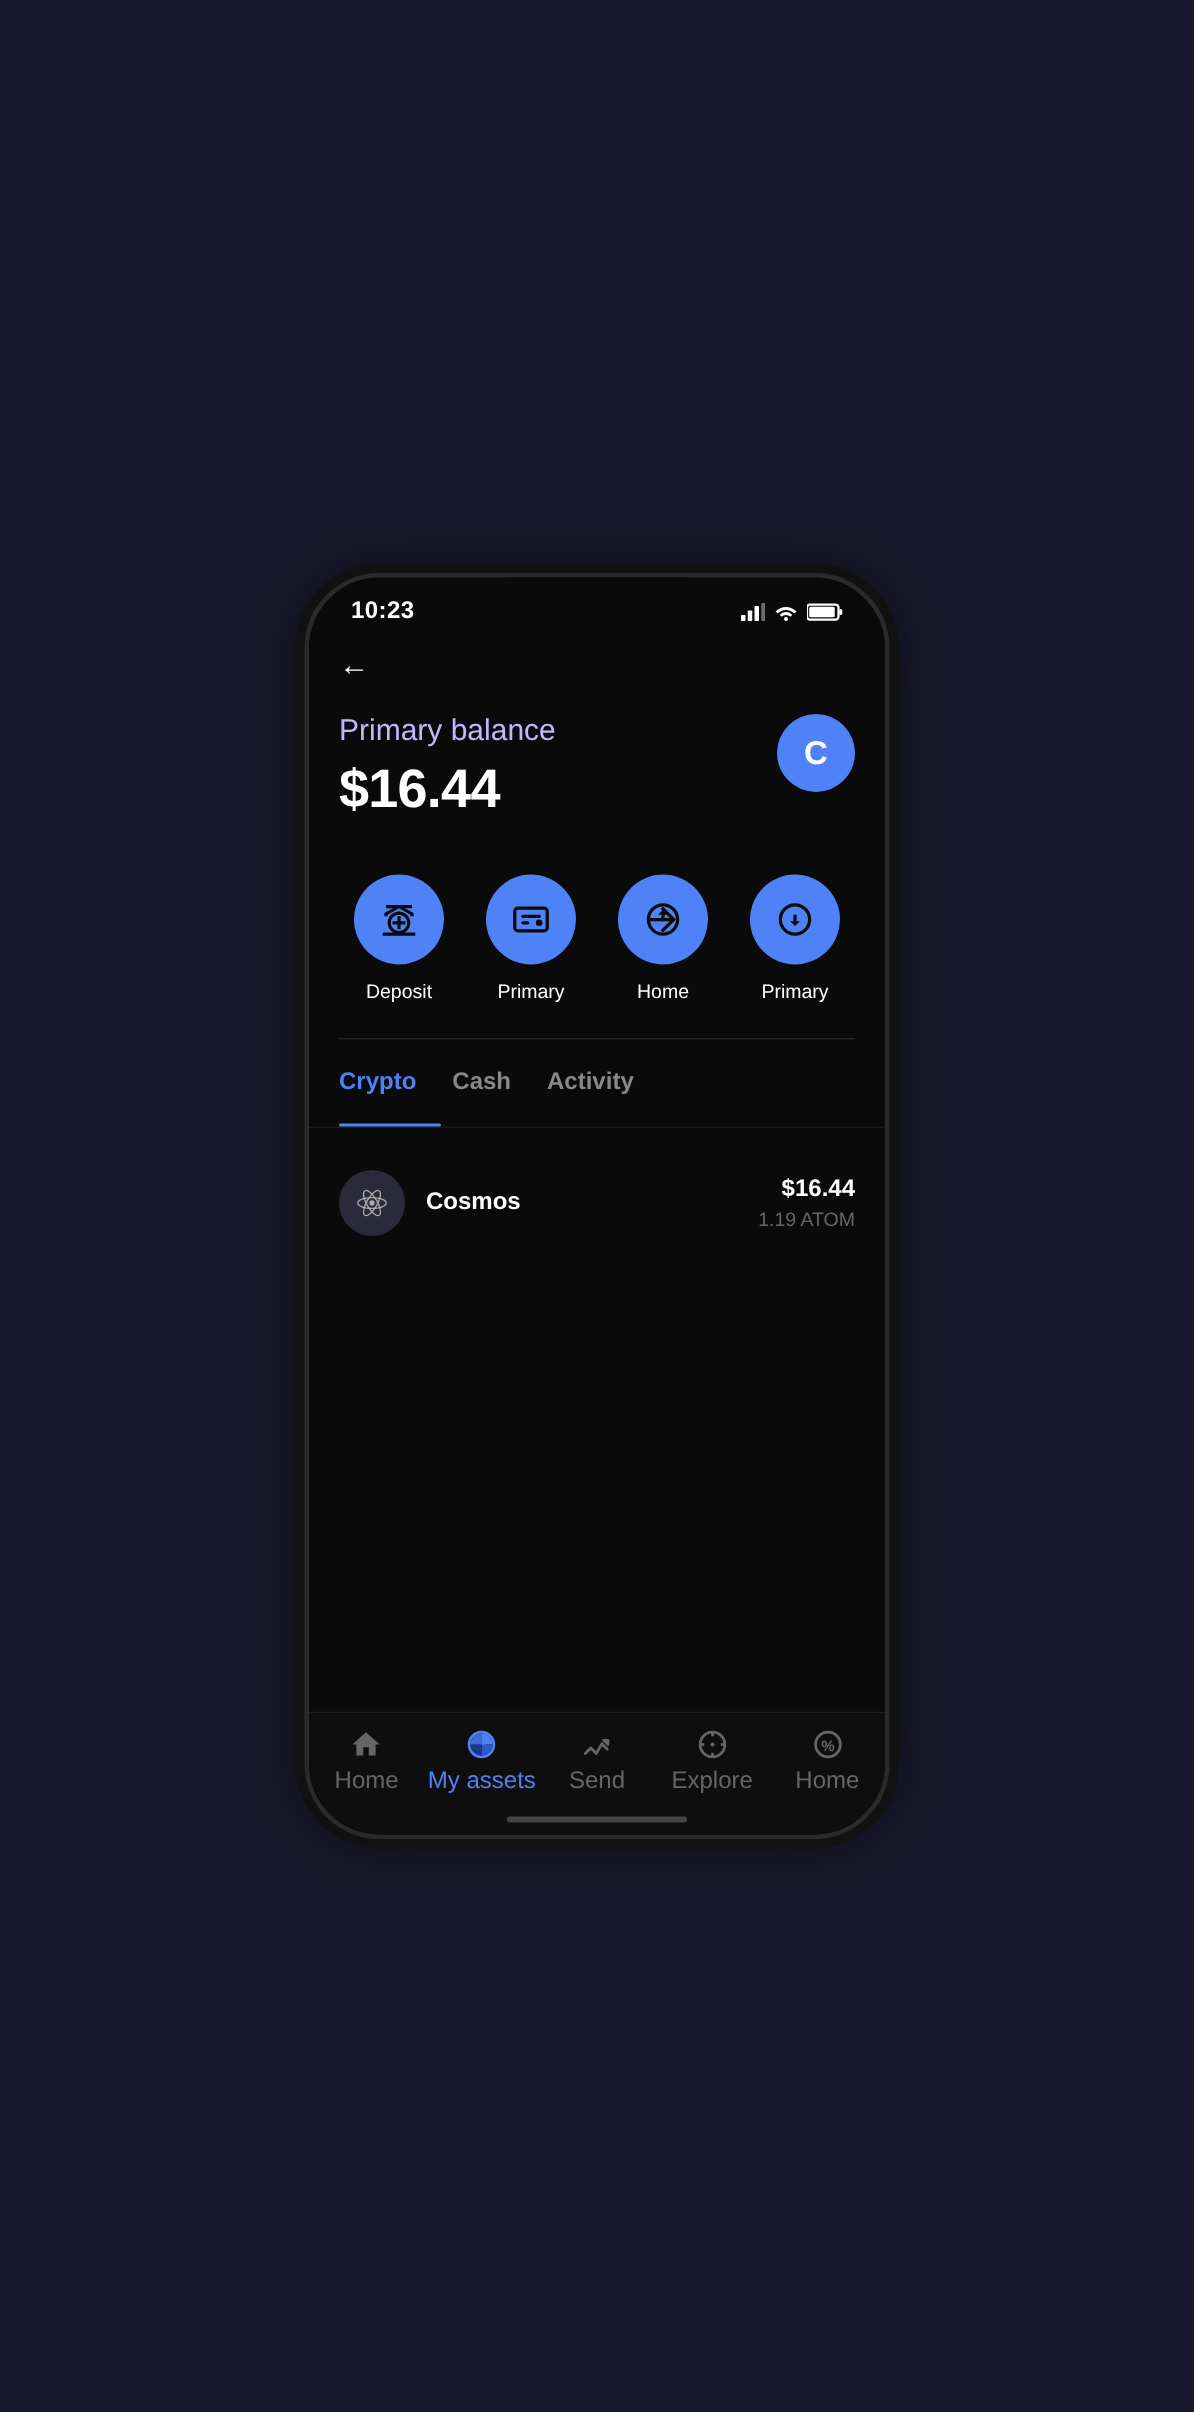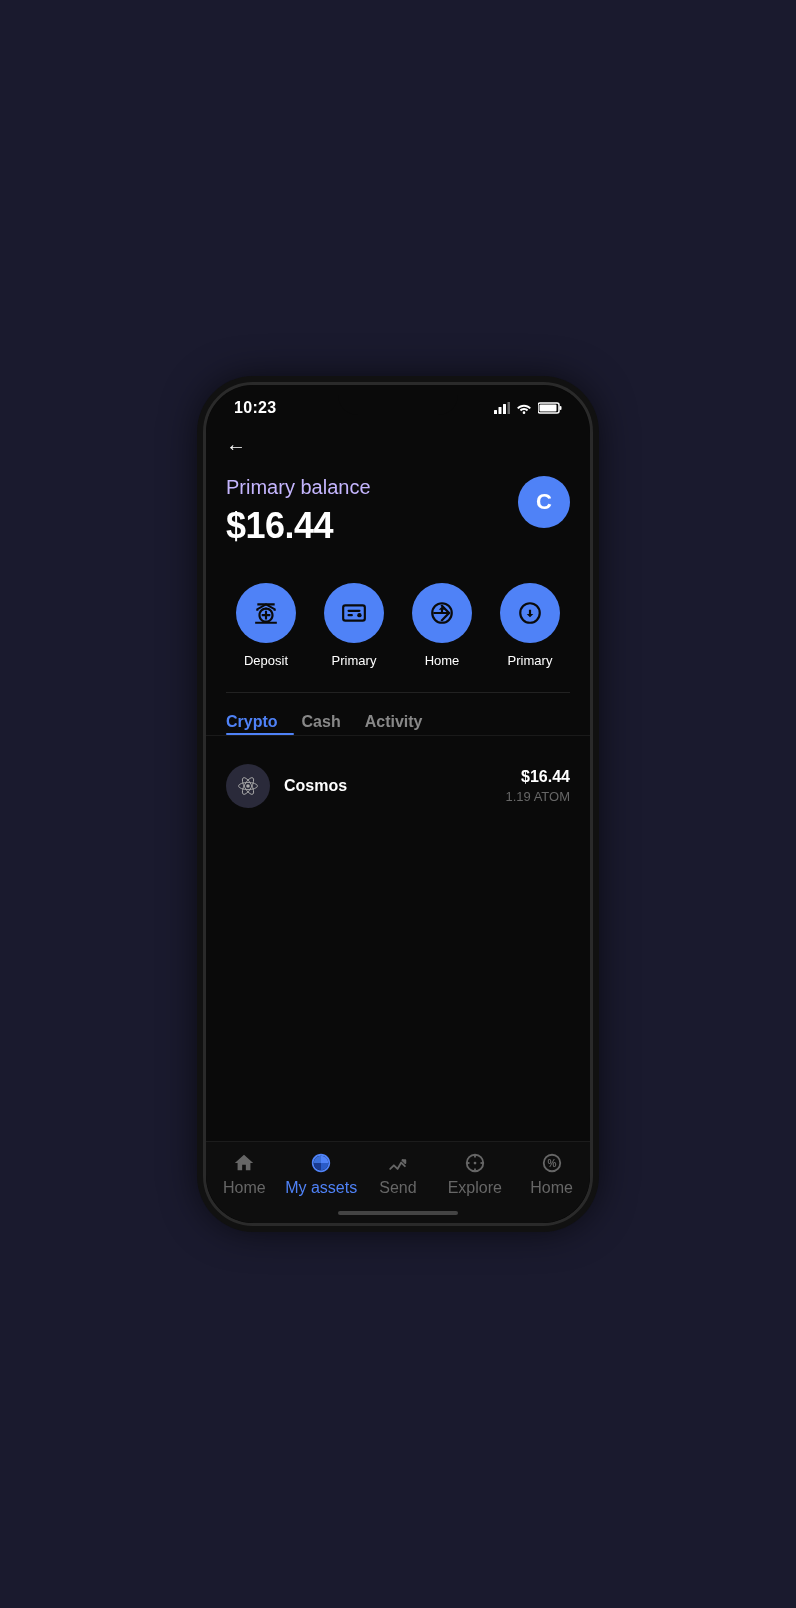--- a/index.html
+++ b/index.html
@@ -148,21 +148,21 @@
       margin: 0 20px;
     }
     
     .tabs {
       display: flex;
       padding: 0 20px;
       margin-top: 4px;
       border-bottom: 1px solid #1a1a1a;
     }
     .tab {
-      padding: 16px 16px 4px 0;
+      padding: 16px 16px 20px 0;
       margin-right: 8px;
       font-size: 16px;
       font-weight: 600;
       color: #888;
       cursor: pointer;
       position: relative;
     }
     .tab.active {
       color: #4f82f7;
     }

